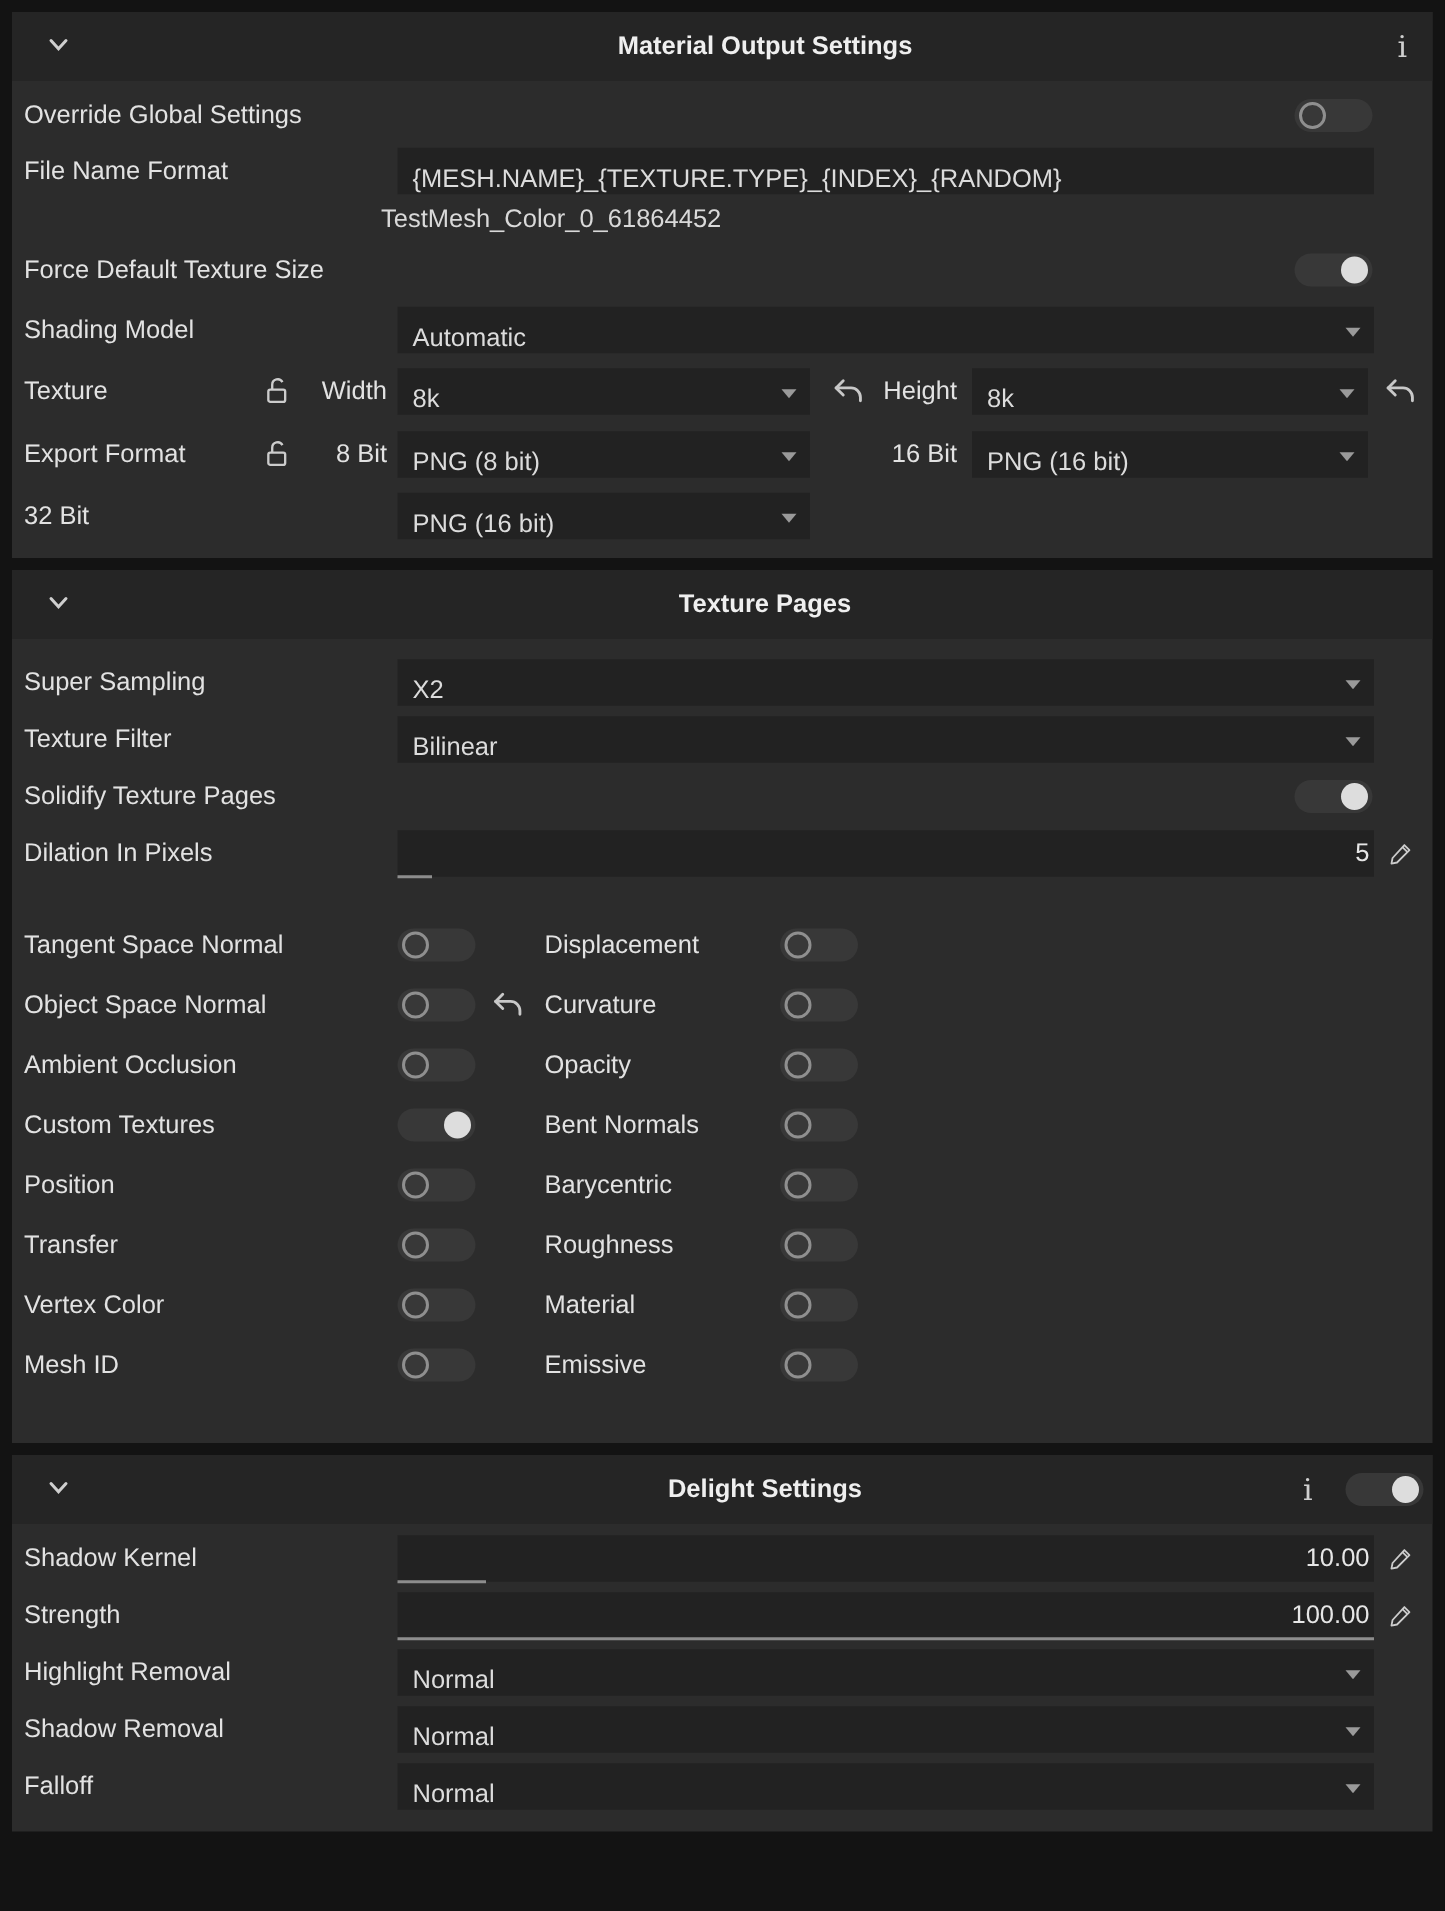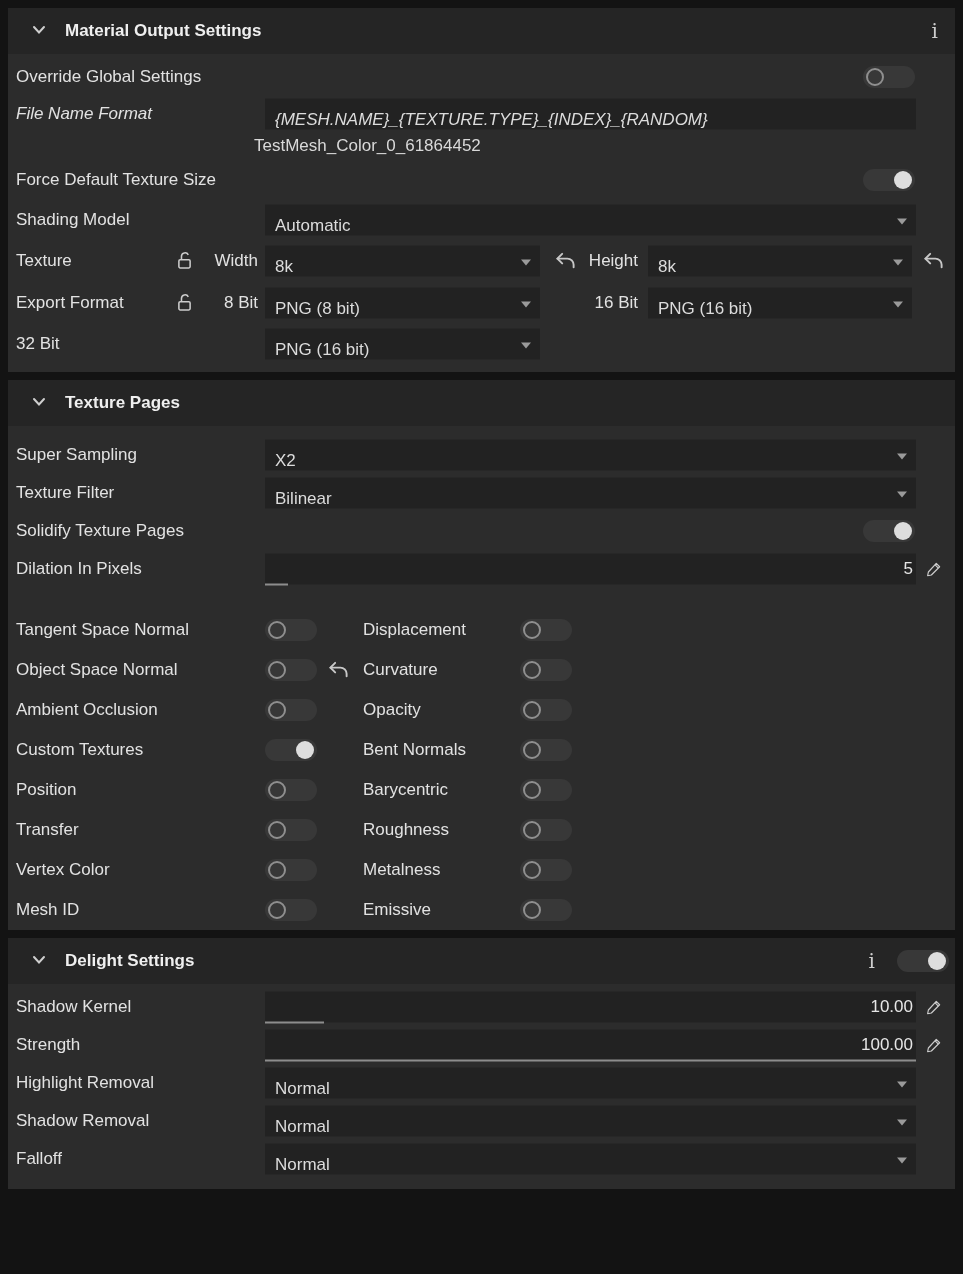--- a/index.html
+++ b/index.html
@@ -1,19 +1,19 @@
 <!DOCTYPE html>
 <html><head>
 <meta charset="utf-8">
 <style>
   html,body{margin:0;padding:0;background:#131313;}
   *{box-sizing:border-box;font-family:"Liberation Sans",sans-serif;}
   .wrap{position:relative;width:963px;height:1274px;background:#131313;padding:8px 8px 0 8px;overflow:hidden;}
   .section{width:947px;background:#2c2c2c;margin-bottom:8px;}
-  .sec-header{position:relative;height:46px;background:#252525;display:flex;align-items:center;}
+  .sec-header{position:relative;height:46px;background:#252525;display:flex;align-items:center;justify-content:center;}
   .sec-title{font-size:17px;font-weight:700;color:#efefef;margin-left:57px;}
   .chev{position:absolute;left:24px;top:17px;}
   .info{position:absolute;top:50%;transform:translateY(-50%);font-family:"DejaVu Serif",serif;font-size:20px;color:#cfcfcf;line-height:1;}
   .row{position:relative;height:38px;}
   .lbl{position:absolute;left:8px;top:50%;transform:translateY(-50%);font-size:17px;color:#e2e2e2;white-space:nowrap;text-align:right;}
   .field,.dd{position:absolute;top:50%;transform:translateY(-50%);height:31px;background:#222222;display:flex;align-items:flex-end;}
   .field{left:257px;right:39px;}
   .dd{cursor:pointer;}
   .dd-full{left:257px;right:39px;}
   .dd-1{left:257px;width:275px;}
@@ -26,21 +26,21 @@
   .toggle.on .knob{right:3px;background:#dddddd;}
   .t-right{right:40px;}
   .icon-btn{position:absolute;top:50%;transform:translateY(-50%);cursor:pointer;line-height:0;}
   .inline-lbl{position:absolute;top:50%;transform:translateY(-50%);font-size:17px;color:#e2e2e2;text-align:right;white-space:nowrap;}
   .slider-line{position:absolute;left:0;bottom:-1px;height:2px;background:#8d8d8d;}
   .slider-val{position:absolute;right:42px;top:50%;transform:translateY(-50%);font-size:17px;color:#e6e6e6;}
   .pencil{right:12px;}
   .hl-input{position:absolute;left:257px;top:50%;transform:translateY(-50%);width:267px;height:27px;background:#ffffff;border:4px solid #e11b22;cursor:text;}
   .preview-row{position:relative;height:28px;}
   .preview-txt{position:absolute;left:246px;top:50%;transform:translateY(-50%);font-size:17px;color:#d9d9d9;}
-  .grid{margin-top:22px;padding-bottom:0;}
+  .grid{margin-top:22px;padding-bottom:32px;}
   .tg-row{position:relative;height:40px;}
   .cell-lbl-l{position:absolute;left:8px;top:50%;transform:translateY(-50%);font-size:17px;color:#e2e2e2;}
   .cell-tg-l{left:257px;}
   .cell-lbl-r{position:absolute;left:355px;top:50%;transform:translateY(-50%);font-size:17px;color:#e2e2e2;}
   .cell-tg-r{left:512px;}
   .undo-mid{left:319px;}
   .pad-b{padding-bottom:7px;}
   svg{display:block;}
 </style>
 </head>
@@ -61,21 +61,21 @@
 
     <div style="padding-top:4px;">
       <div class="row">
         <span class="lbl">Override Global Settings</span>
         <div class="toggle t-right off">
             <div class="knob"></div>
           </div>
       </div>
 
 
-      <div class="row" style="height:36px;font-style:italic;">
+      <div class="row" style="height:36px;">
         <span class="lbl">File Name Format</span>
         <div class="field">
           <span class="dd-val">{MESH.NAME}_{TEXTURE.TYPE}_{INDEX}_{RANDOM}</span>
         </div>
       </div>
       <div class="preview-row">
         <span class="preview-txt">TestMesh_Color_0_61864452</span>
       </div>
 
       <div class="row" style="height:40px;">
@@ -269,21 +269,21 @@
           <span class="cell-lbl-r">Roughness</span>
           <div class="toggle cell-tg-r off">
               <div class="knob"></div>
             </div>
         </div>
         <div class="tg-row">
           <span class="cell-lbl-l">Vertex Color</span>
           <div class="toggle cell-tg-l off">
               <div class="knob"></div>
             </div>
-          <span class="cell-lbl-r">Metalness</span>
+          <span class="cell-lbl-r">Material</span>
           <div class="toggle cell-tg-r off">
               <div class="knob"></div>
             </div>
         </div>
         <div class="tg-row">
           <span class="cell-lbl-l">Mesh ID</span>
           <div class="toggle cell-tg-l off">
               <div class="knob"></div>
             </div>
           <span class="cell-lbl-r">Emissive</span>

